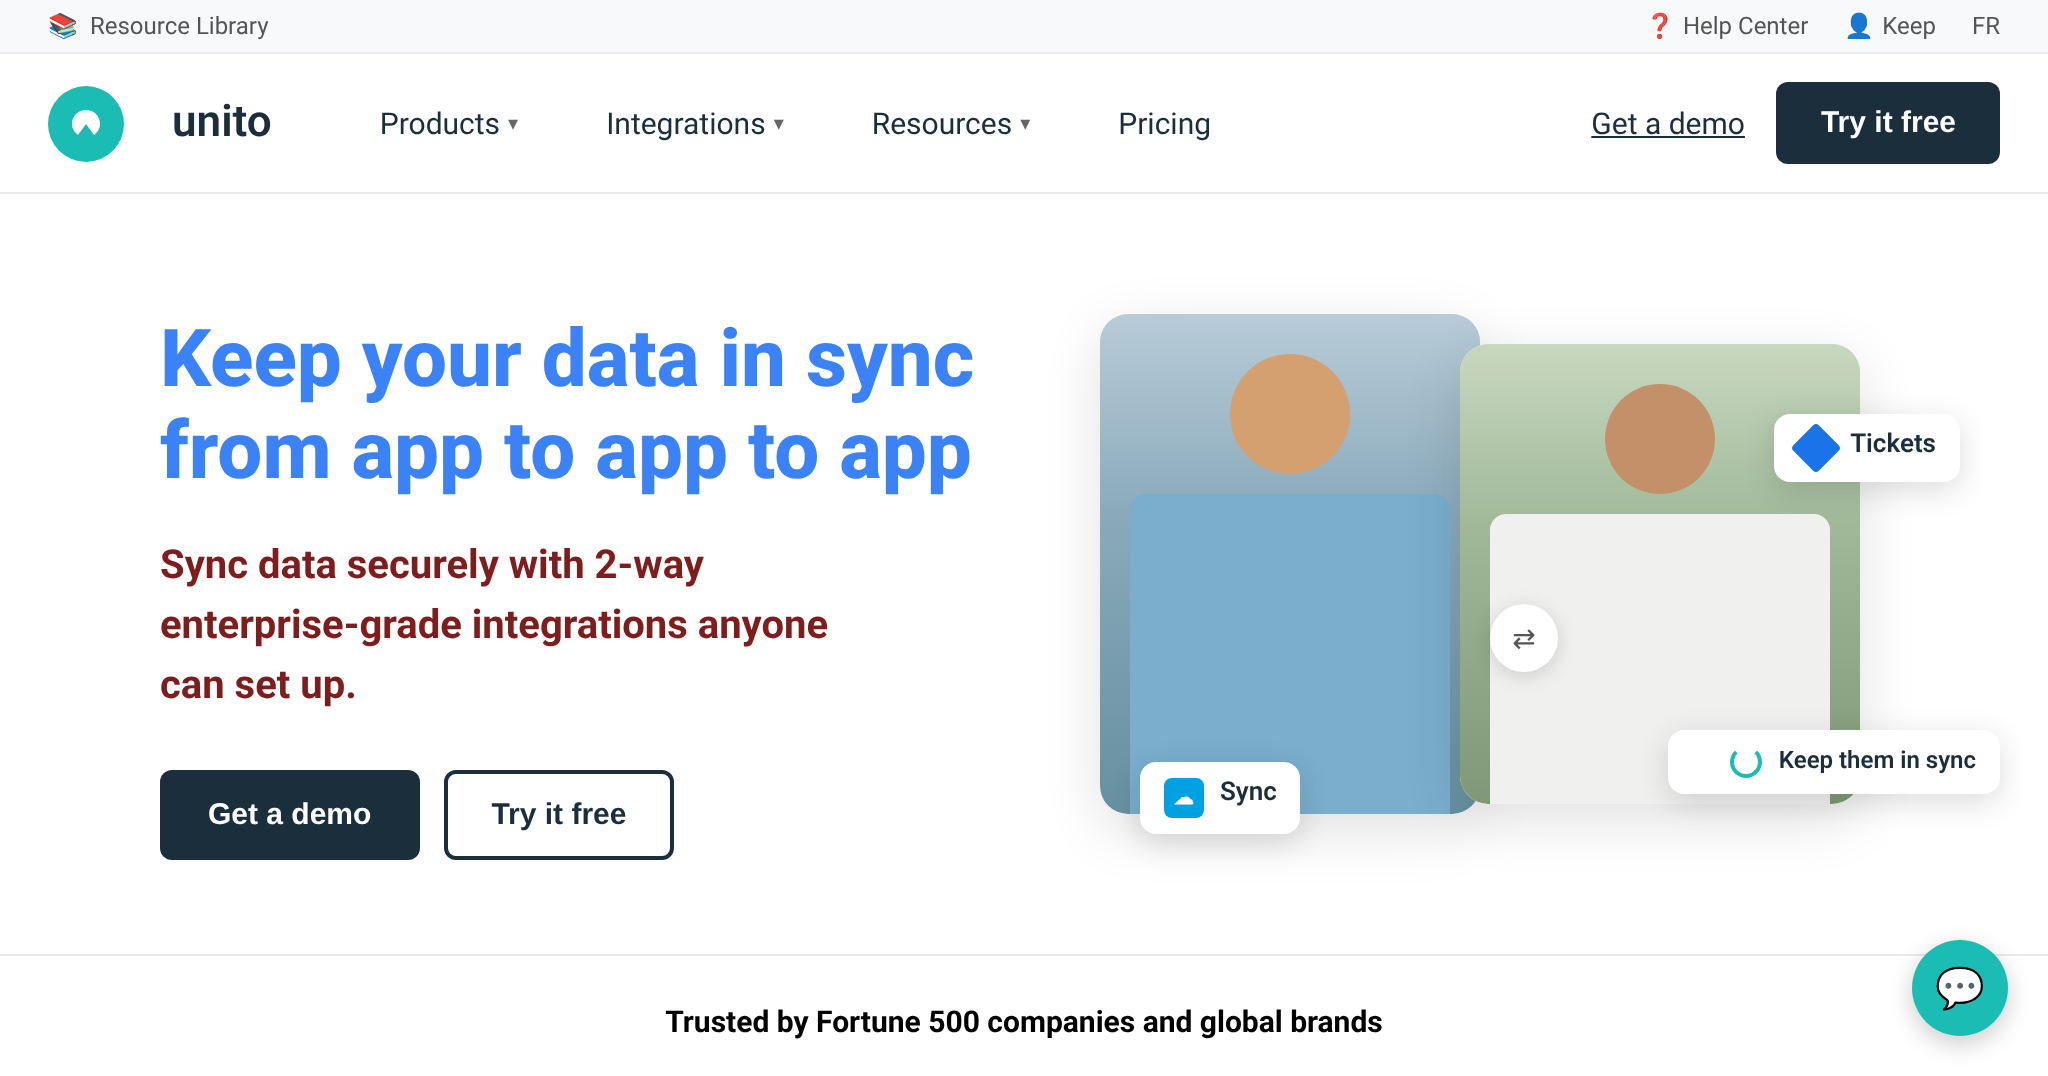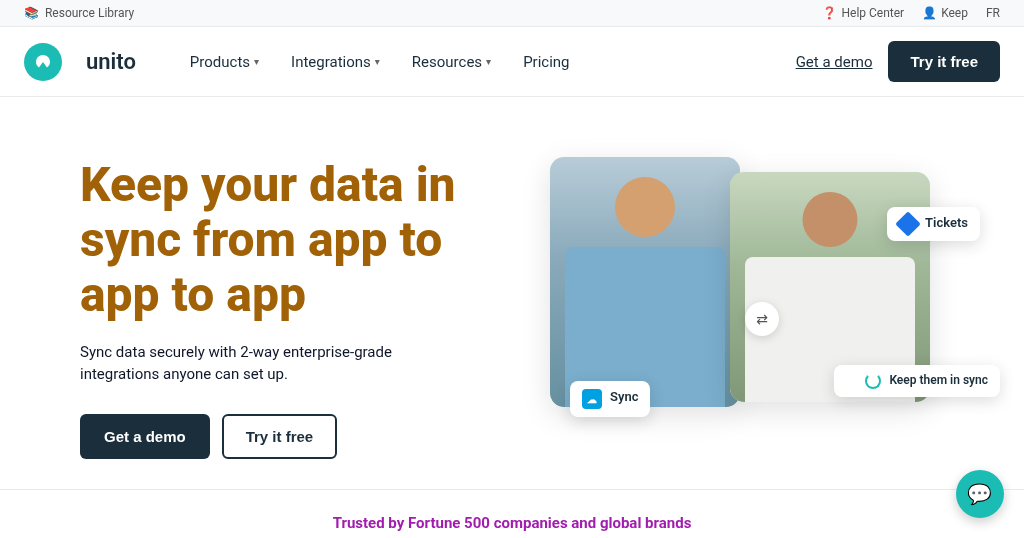--- a/index.html
+++ b/index.html
@@ -31,21 +31,21 @@
     }
     .logo-area { display: flex; align-items: center; gap: 24px; margin-right: 40px; }
     .logo-icon {
       width: 38px; height: 38px;
       background: #1bbcb3;
       border-radius: 50%;
       display: flex; align-items: center; justify-content: center;
       color: white; font-weight: bold; font-size: 16px;
     }
     .logo-text { font-size: 22px; font-weight: 600; color: #1a2e3b; }
-    .nav-links { display: flex; align-items: center; gap: 4px; flex: 1; }
+    .nav-links { display: flex; align-items: center; gap: 16px; flex: 1; }
     .nav-item {
       padding: 8px 14px;
       font-size: 15px;
       color: #1a2e3b;
       cursor: pointer;
       display: flex; align-items: center; gap: 4px;
       border-radius: 6px;
       text-decoration: none;
       white-space: nowrap;
     }
@@ -77,32 +77,33 @@
       padding: 50px 24px 30px 80px;
       gap: 40px;
       min-height: 310px;
       position: relative;
     }
     .hero-left {
       flex: 0 0 420px;
       padding-top: 10px;
     }
     .hero-title {
-      font-size: 48px;
+      font-size: 40px;
       font-weight: 800;
       line-height: 1.15;
-      color: #a16207;
+      color: #3b82f6;
       margin-bottom: 18px;
     }
     .hero-subtitle {
-      font-size: 15px;
-      color: #0f172a;
+      font-size: 20px;
+      color: #7f1d1d;
       line-height: 1.5;
       margin-bottom: 28px;
       max-width: 360px;
+      font-weight: bold;
     }
     .hero-buttons { display: flex; gap: 12px; }
     .btn-dark {
       background: #1a2e3b;
       color: #fff;
       border: none;
       border-radius: 6px;
       padding: 14px 24px;
       font-size: 15px;
       font-weight: 600;
@@ -245,21 +246,21 @@
 
     
     .trusted-section {
       padding: 24px 24px 20px;
       text-align: center;
       border-top: 1px solid #e8eaec;
     }
     .trusted-title {
       font-size: 15px;
       font-weight: 700;
-      color: #a21caf;
+      color: #000000;
       margin-bottom: 18px;
     }
 
     
     .chat-btn {
       position: fixed;
       bottom: 20px; right: 20px;
       width: 48px; height: 48px;
       background: #1bbcb3;
       border-radius: 50%;

